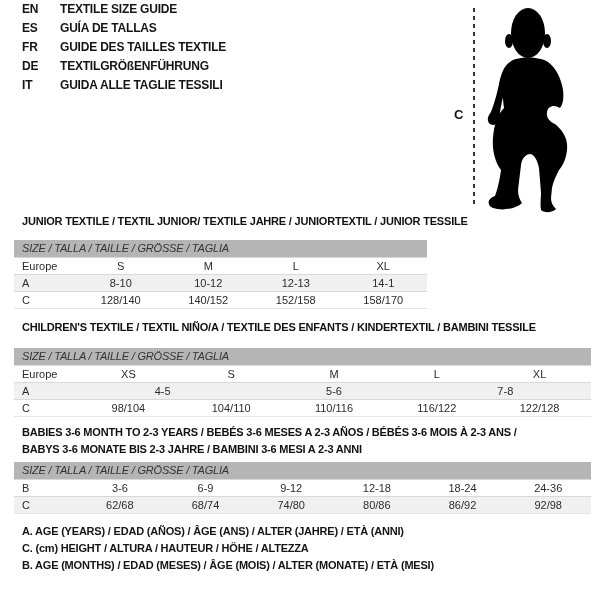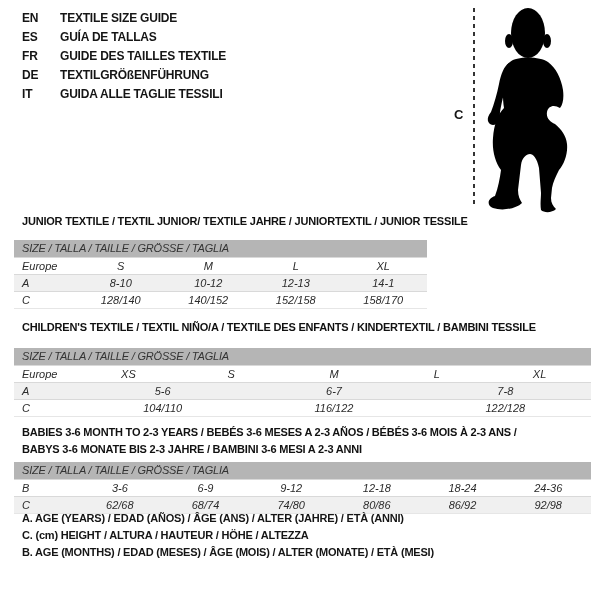--- a/index.html
+++ b/index.html
@@ -1,21 +1,21 @@
 <!DOCTYPE html>
 <html><head>
 <meta charset="utf-8">
 <style>
   html,body{margin:0;padding:0;}
   body{
     width:600px;height:600px;position:relative;background:#ffffff;
     font-family:"Liberation Sans", sans-serif;color:#2b2b2b;overflow:hidden;
   }
   
-  .lang-list{position:absolute;top:9px;left:22px;}
+  .lang-list{position:absolute;top:0;left:22px;}
   .lang-row{font-size:12px;font-weight:700;line-height:19px;color:#151515;letter-spacing:-0.2px;white-space:nowrap;}
   .lang-code{display:inline-block;width:38px;}
   
   .figure{position:absolute;top:0;left:450px;width:150px;height:215px;}
   
   .sec-title{
     position:absolute;left:22px;font-size:11px;font-weight:700;color:#111;
     letter-spacing:-0.2px;line-height:17px;white-space:nowrap;
   }
   .t-junior-title{top:213px;}
@@ -23,27 +23,27 @@
   .t-babies-title{top:424px;}
   
   .size-table{position:absolute;left:14px;border-bottom:1px solid #e6e6e6;}
   .w-junior{top:240px;width:413px;}
   .w-children{top:348px;width:577px;}
   .w-babies{top:462px;width:577px;}
   .t-head{
     background:#b5b5b5;color:#333;font-size:11px;line-height:17px;height:17px;
     padding-left:8px;letter-spacing:-0.2px;font-style:italic;
   }
-  .t-row{display:flex;height:16px;font-size:11px;line-height:16px;border-top:1px solid #d9d9d9;font-style:italic;}
+  .t-row{display:flex;height:16px;font-size:11px;line-height:16px;border-top:1px solid #d9d9d9;}
   .t-row:first-of-type{border-top:none;}
   .t-row.shade{background:#f0f0f0;}
   .t-label{width:55px;padding-left:8px;flex:0 0 auto;text-align:left;}
   .t-cell{flex:1 1 0;text-align:center;}
   
-  .legend{position:absolute;top:510px;left:22px;}
+  .legend{position:absolute;top:523px;left:22px;}
   .legend-line{font-size:11px;font-weight:700;line-height:17px;color:#151515;letter-spacing:-0.2px;white-space:nowrap;}
 </style>
 </head>
 <body>
 
 <div class="lang-list">
     <div class="lang-row"><span class="lang-code">EN</span><span>TEXTILE SIZE GUIDE</span></div>
     <div class="lang-row"><span class="lang-code">ES</span><span>GUÍA DE TALLAS</span></div>
     <div class="lang-row"><span class="lang-code">FR</span><span>GUIDE DES TAILLES TEXTILE</span></div>
     <div class="lang-row"><span class="lang-code">DE</span><span>TEXTILGRÖßENFÜHRUNG</span></div>
@@ -96,27 +96,29 @@
     <div class="t-row">
       <span class="t-label">Europe</span>
       <span class="t-cell">XS</span>
       <span class="t-cell">S</span>
       <span class="t-cell">M</span>
       <span class="t-cell">L</span>
       <span class="t-cell">XL</span>
     </div>
     <div class="t-row shade">
       <span class="t-label">A</span>
+      <span class="t-cell">4-5</span>
       <span class="t-cell">5-6</span>
-      <span class="t-cell">6-7</span>
       <span class="t-cell">7-8</span>
     </div>
     <div class="t-row">
       <span class="t-label">C</span>
+      <span class="t-cell">98/104</span>
       <span class="t-cell">104/110</span>
+      <span class="t-cell">110/116</span>
       <span class="t-cell">116/122</span>
       <span class="t-cell">122/128</span>
     </div>
   </div>
 
 <div class="sec-title t-babies-title">
   <div>BABIES 3-6 MONTH TO 2-3 YEARS / BEBÉS 3-6 MESES A 2-3 AÑOS / BÉBÉS 3-6 MOIS À 2-3 ANS /</div>
   <div>BABYS 3-6 MONATE BIS 2-3 JAHRE / BAMBINI 3-6 MESI A 2-3 ANNI</div>
 </div>
 <div class="size-table w-babies">

